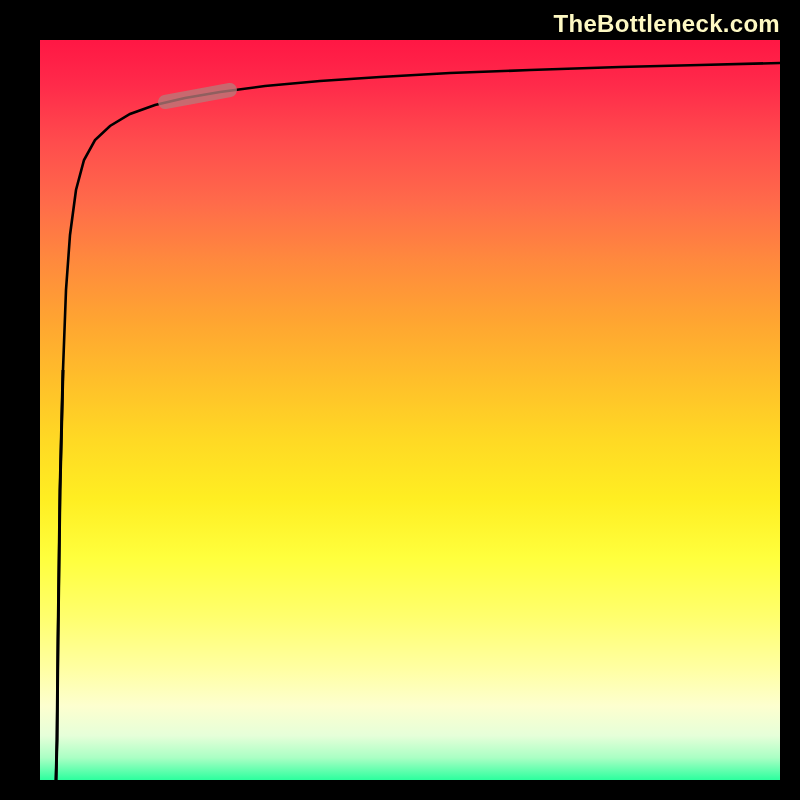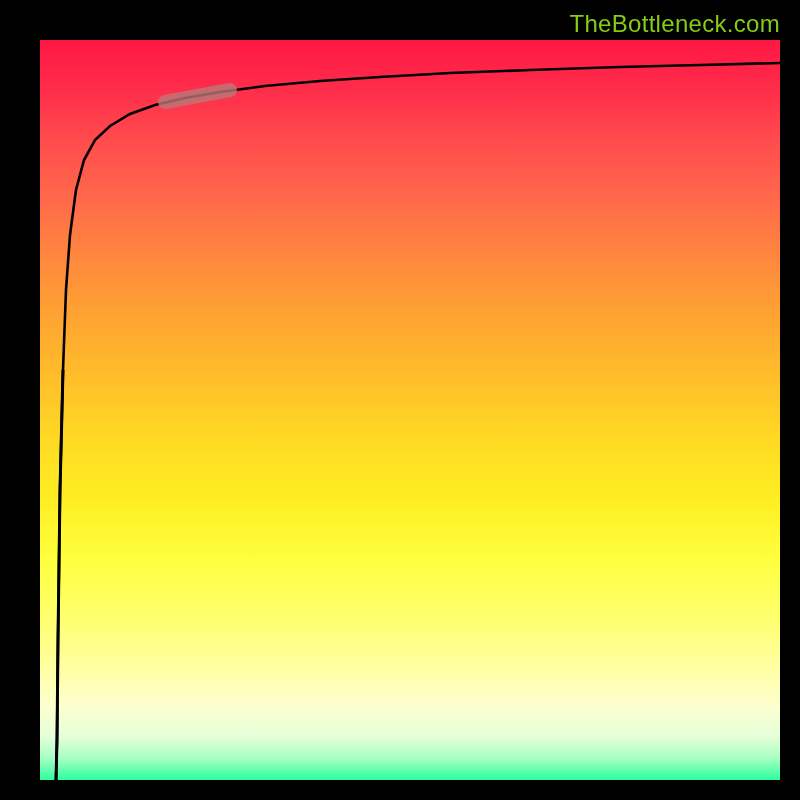--- a/index.html
+++ b/index.html
@@ -43,23 +43,23 @@
       #fdffcf 90%,
       #e6ffd9 94%,
       #aaffc4 97%,
       #2cff9e 100%
     );
   }
   .watermark {
     position: absolute;
     top: 10px;
     right: 20px;
-    color: #84cc16;
+    color: #fef9c3;
     font-size: 24px;
-    font-weight: 400;
+    font-weight: 700;
     letter-spacing: 0.3px;
     text-align: center;
   }
   .curve-svg {
     position: absolute;
     top: 0;
     left: 0;
     width: 740px;
     height: 740px;
     pointer-events: none;

